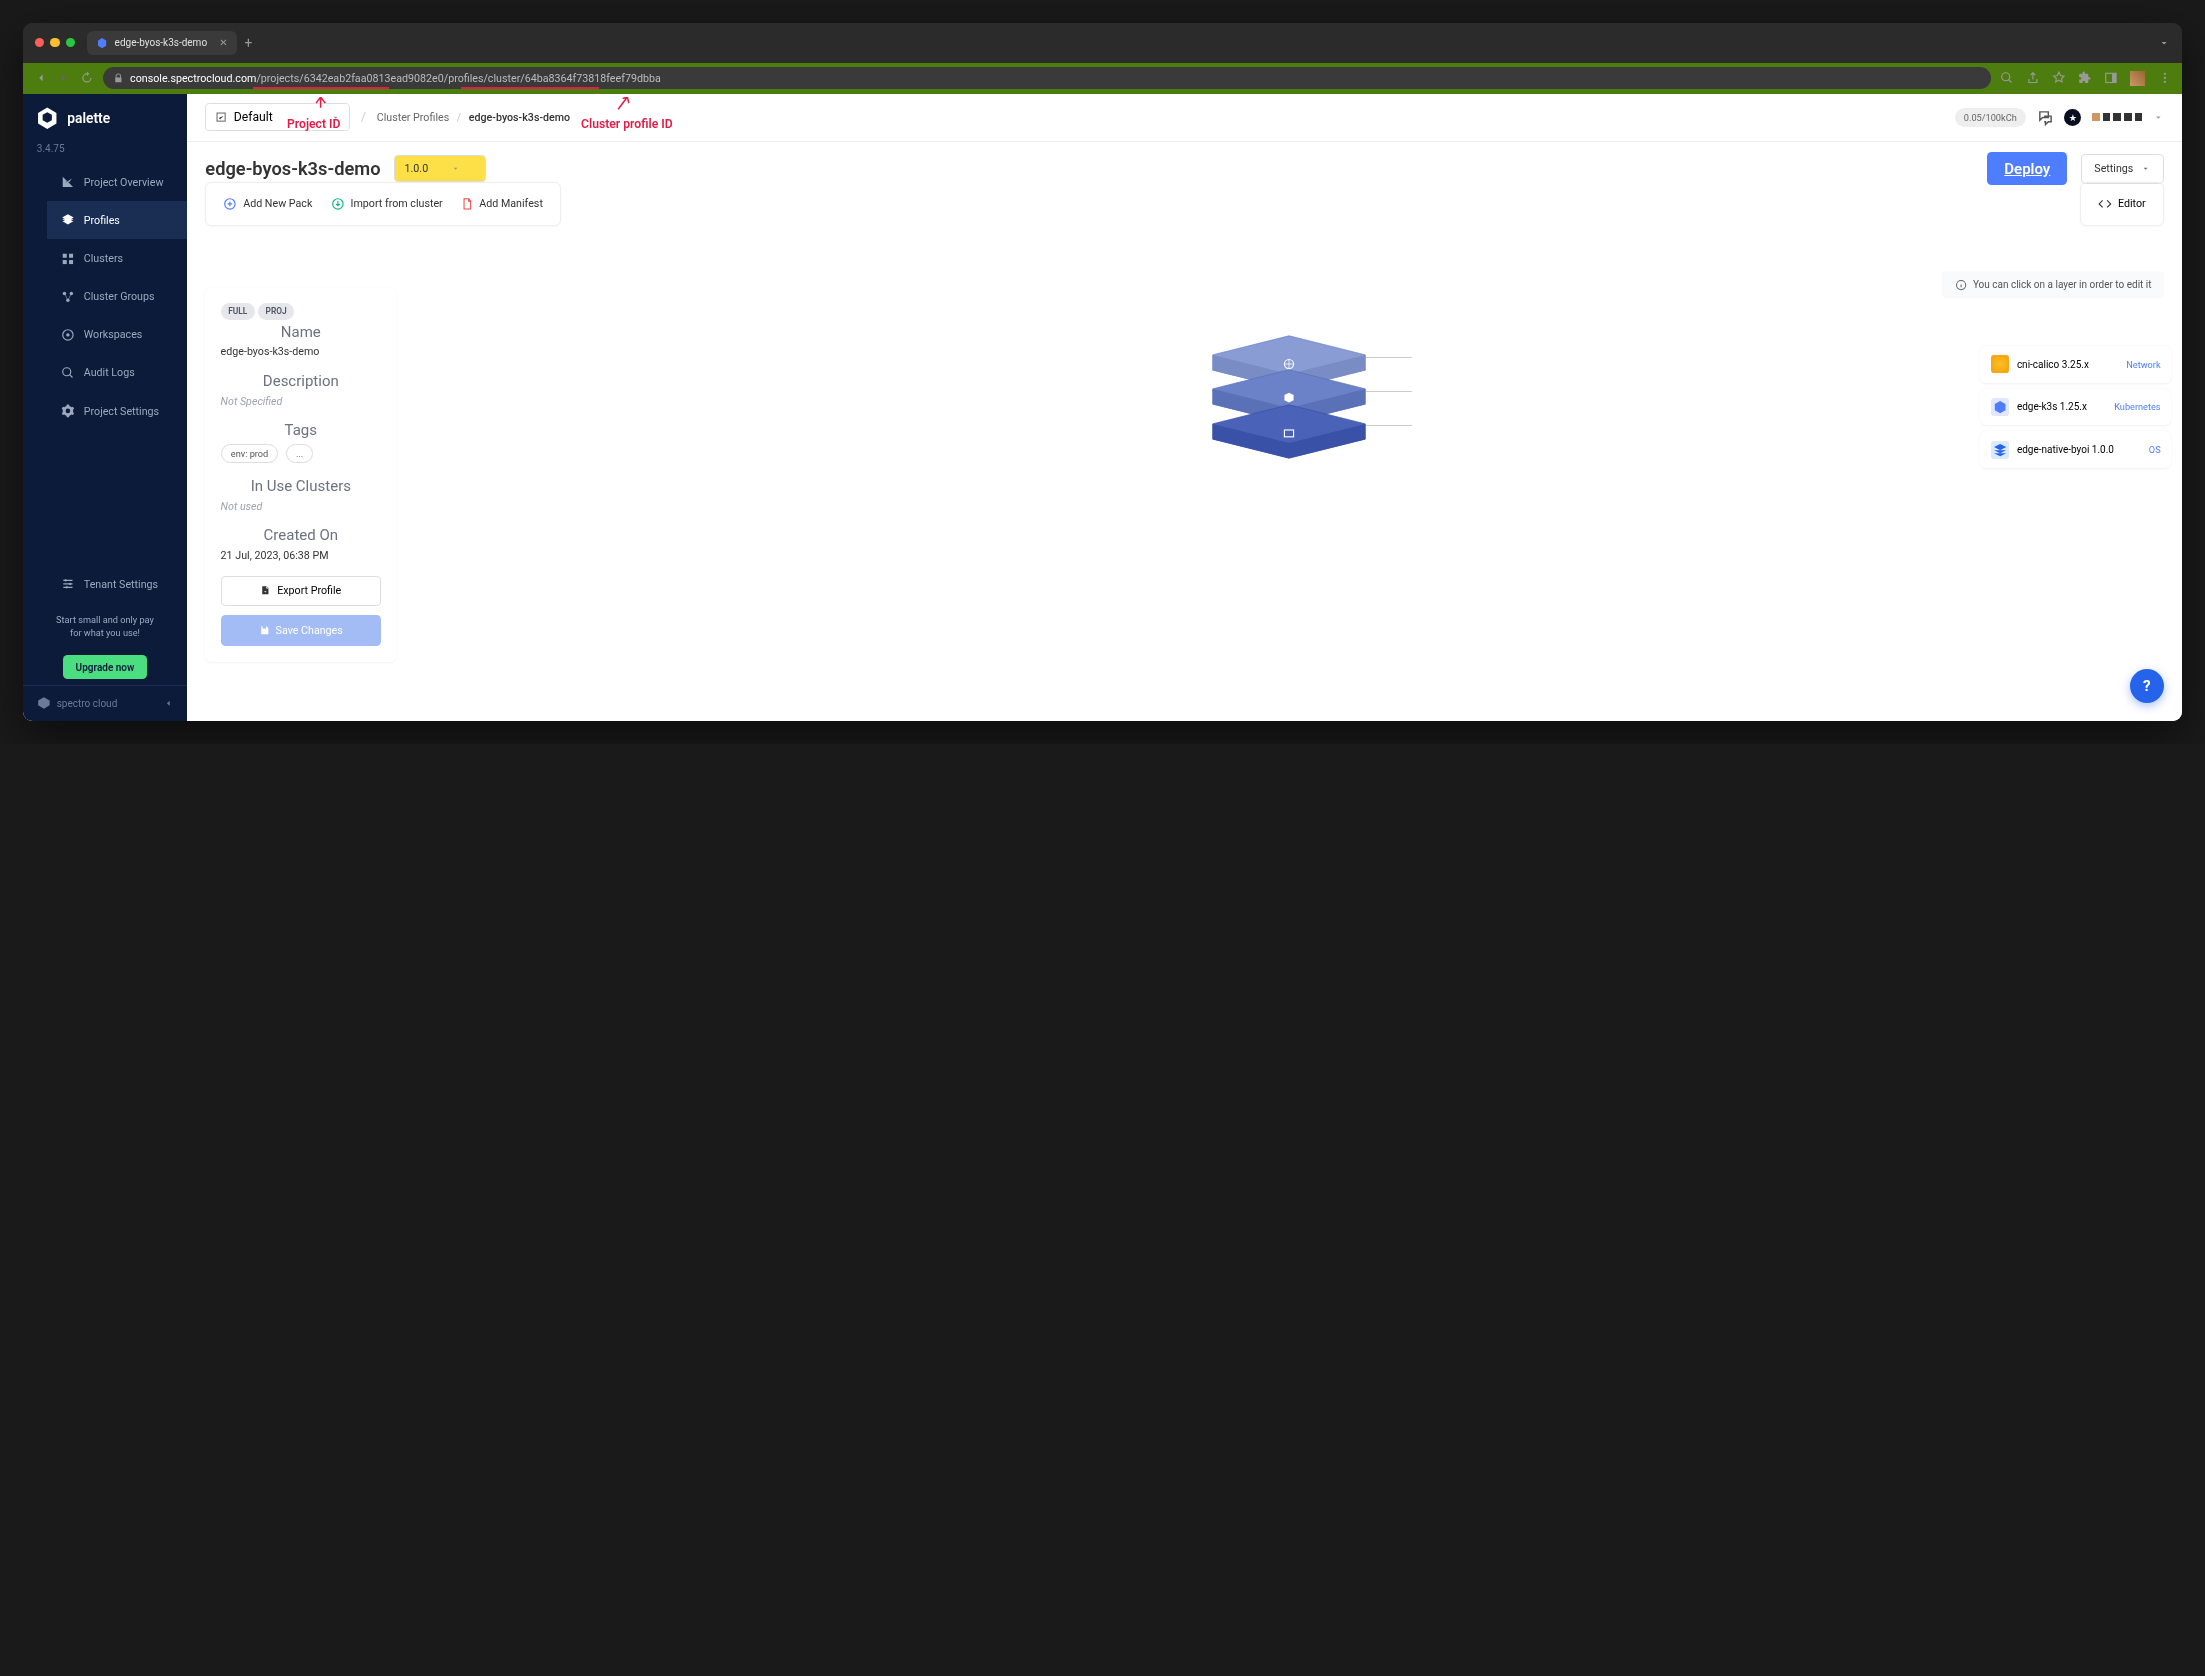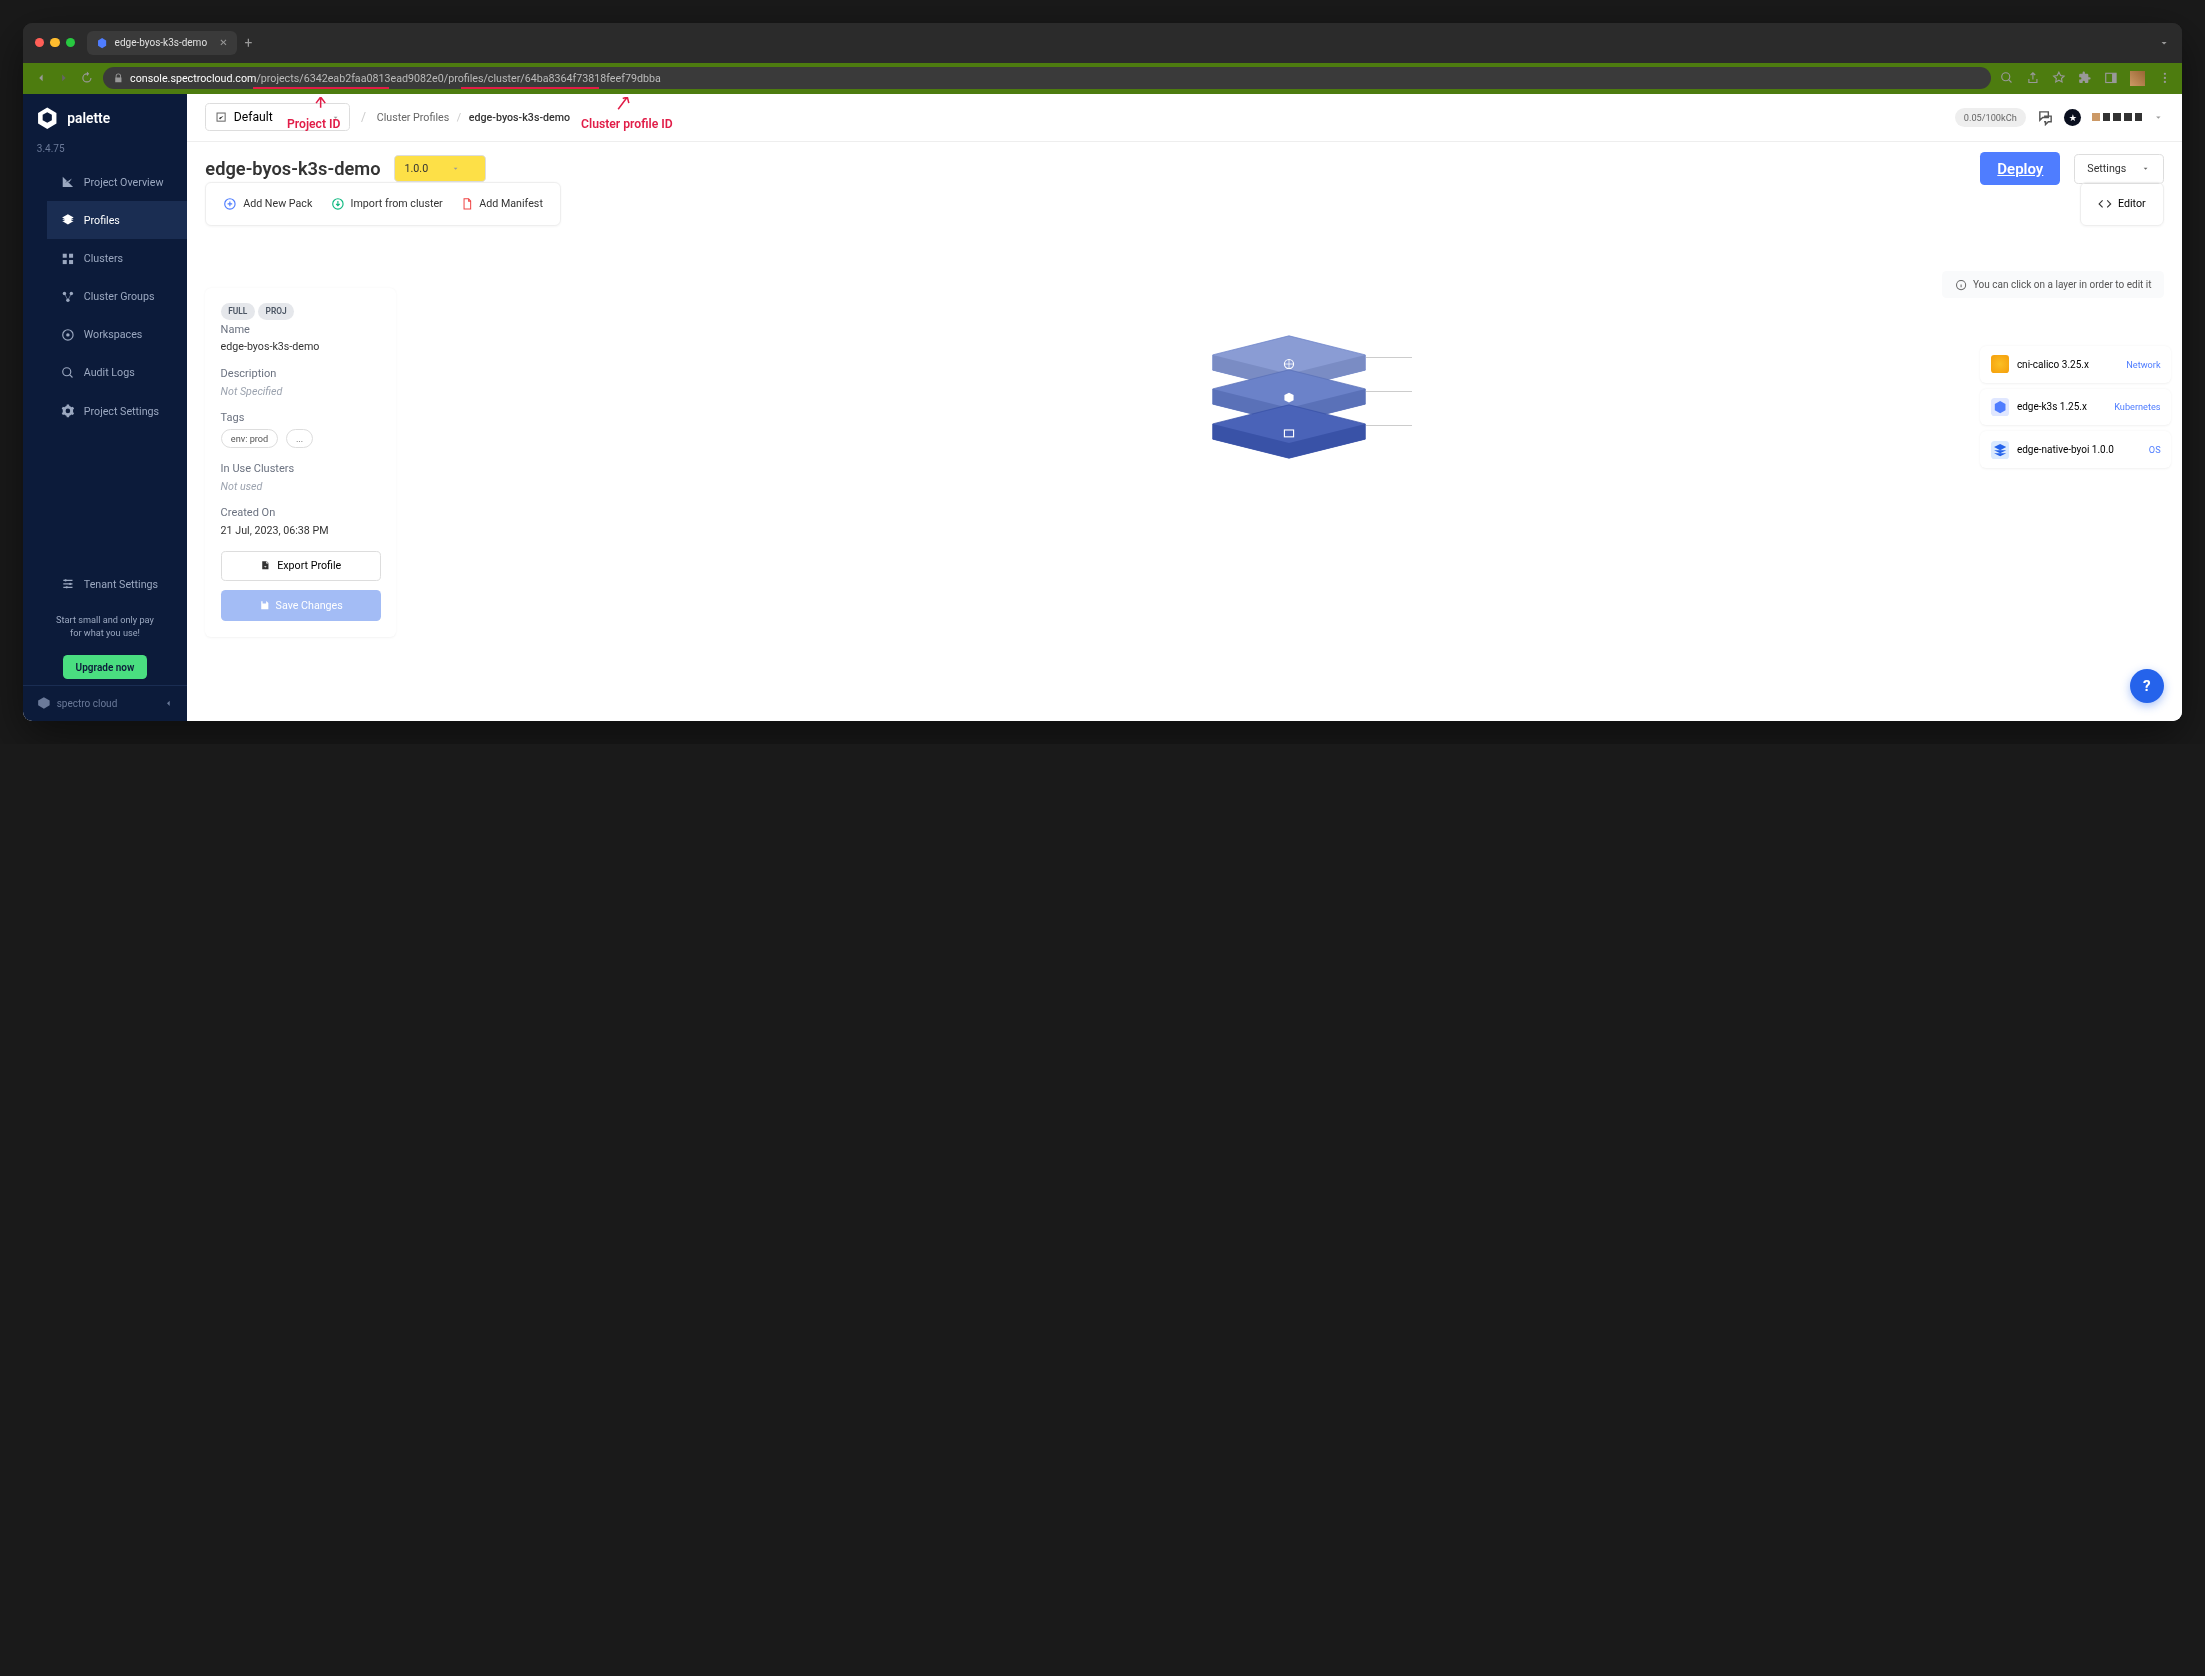--- a/index.html
+++ b/index.html
@@ -46,30 +46,30 @@
 .crumb-current { color: #333; font-weight: 500; }
 .header-spacer { flex: 1; }
 .credits-pill { background: #eee; border-radius: 10.7px; padding: 3.8px 9.2px; font-size: 9.2px; color: #666; }
 .star-badge { background: #0a0f1f; color: #fff; border-radius: 50%; width: 17px; height: 17px; display: flex; align-items: center; justify-content: center; font-size: 9.2px; }
 .user-pixel { display: flex; gap: 3.1px; align-items: center; }
 .pixel-block { width: 7.6px; height: 7.6px; background: #333; }
 .title-row { display: flex; align-items: center; padding: 10.7px 18.3px; gap: 13.8px; }
 .page-title { font-size: 18.3px; font-weight: 600; color: #333; }
 .version-select { border: 0.8px solid #ddd; border-radius: 4.6px; padding: 6.1px 24.5px 6.1px 9.2px; background: #fde047; cursor: pointer; display: flex; align-items: center; gap: 23px; font-size: 10.7px; color: #333; }
 .deploy-btn { background: #4f7dff; color: #fff; border: none; padding: 7.6px 17px; border-radius: 4.6px; font-weight: 600; cursor: pointer; font-size: 15px; text-decoration: underline; }
-.settings-btn { background: #fff; color: #333; border: 0.8px solid #ddd; padding: 7.6px 12.2px; border-radius: 4.6px; cursor: pointer; font-size: 10.7px; display: flex; align-items: center; gap: 15px; }
+.settings-btn { background: #fff; color: #333; border: 0.8px solid #ddd; padding: 7.6px 12.2px; border-radius: 4.6px; cursor: pointer; font-size: 10.7px; display: flex; align-items: center; gap: 8px; }
 .workspace { display: flex; padding: 23px 18.3px 18.3px; gap: 18.3px; position: relative; flex: 1; }
 .action-bar { position: absolute; top: -13.8px; left: 18.3px; display: flex; gap: 18.3px; background: #fff; border: 0.8px solid #eee; border-radius: 6.1px; padding: 13.8px 17px; box-shadow: 0 0.8px 2.3px rgba(0,0,0,0.04); }
 .action-item { display: flex; align-items: center; gap: 6.1px; cursor: pointer; font-size: 10.7px; color: #333; }
 .editor-btn { display: flex; align-items: center; gap: 6.1px; border: 0.8px solid #eee; border-radius: 6.1px; padding: 13.8px 17px; cursor: pointer; font-size: 10.7px; box-shadow: 0 0.8px 2.3px rgba(0,0,0,0.04); }
 .left-col { width: 191px; }
 .info-card { background: #fff; border-radius: 6.1px; padding: 15.3px; box-shadow: 0 0.8px 2.3px rgba(0,0,0,0.05); margin-top: 69px; }
 .badge-row { display: flex; gap: 3px; margin-bottom: 3px; }
 .badge { background: #e5e7eb; color: #4b5563; font-size: 8.4px; font-weight: 600; padding: 3.1px 7.6px; border-radius: 9.2px; }
-.field-label { font-size: 11px; color: #6b7280; margin-bottom: 4.6px; }
+.field-label { font-size: 15px; color: #6b7280; margin-bottom: 4.6px; text-align: center; }
 .field-value { font-size: 10.7px; color: #333; margin-bottom: 13.8px; }
 .field-value.muted { color: #9ca3af; font-style: italic; }
 .tag-chip { display: inline-block; border: 0.8px solid #ddd; border-radius: 10.7px; padding: 3.1px 9.2px; font-size: 9.2px; color: #555; margin-right: 4.6px; }
 .export-btn { width: 100%; background: #fff; border: 0.8px solid #ddd; border-radius: 4.6px; padding: 7.6px; font-size: 10.7px; cursor: pointer; margin-top: 7.6px; display: flex; align-items: center; justify-content: center; gap: 6.1px; }
 .save-btn { width: 100%; background: #a3bcf5; color: #fff; border: none; border-radius: 4.6px; padding: 9.2px; font-size: 10.7px; cursor: pointer; margin-top: 9.2px; display: flex; align-items: center; justify-content: center; gap: 6.1px; }
 .right-col { flex: 1; position: relative; padding-top: 29px; }
 .hint-box { position: absolute; top: 52px; right: 0; background: #f9fafb; border-radius: 4.6px; padding: 7.6px 12.2px; font-size: 10px; color: #555; display: flex; align-items: center; gap: 6.1px; }
 .stack-area { position: relative; margin-top: 84px; display: flex; justify-content: center; align-items: center; }
 .layer-list { position: absolute; right: -7.6px; top: 13.8px; width: 191px; }
 .layer-item { background: #fff; border-radius: 6.1px; padding: 9.2px 10.7px; margin-bottom: 6.1px; display: flex; align-items: center; gap: 7.6px; box-shadow: 0 0.8px 2.3px rgba(0,0,0,0.06); cursor: pointer; font-size: 10px; }

